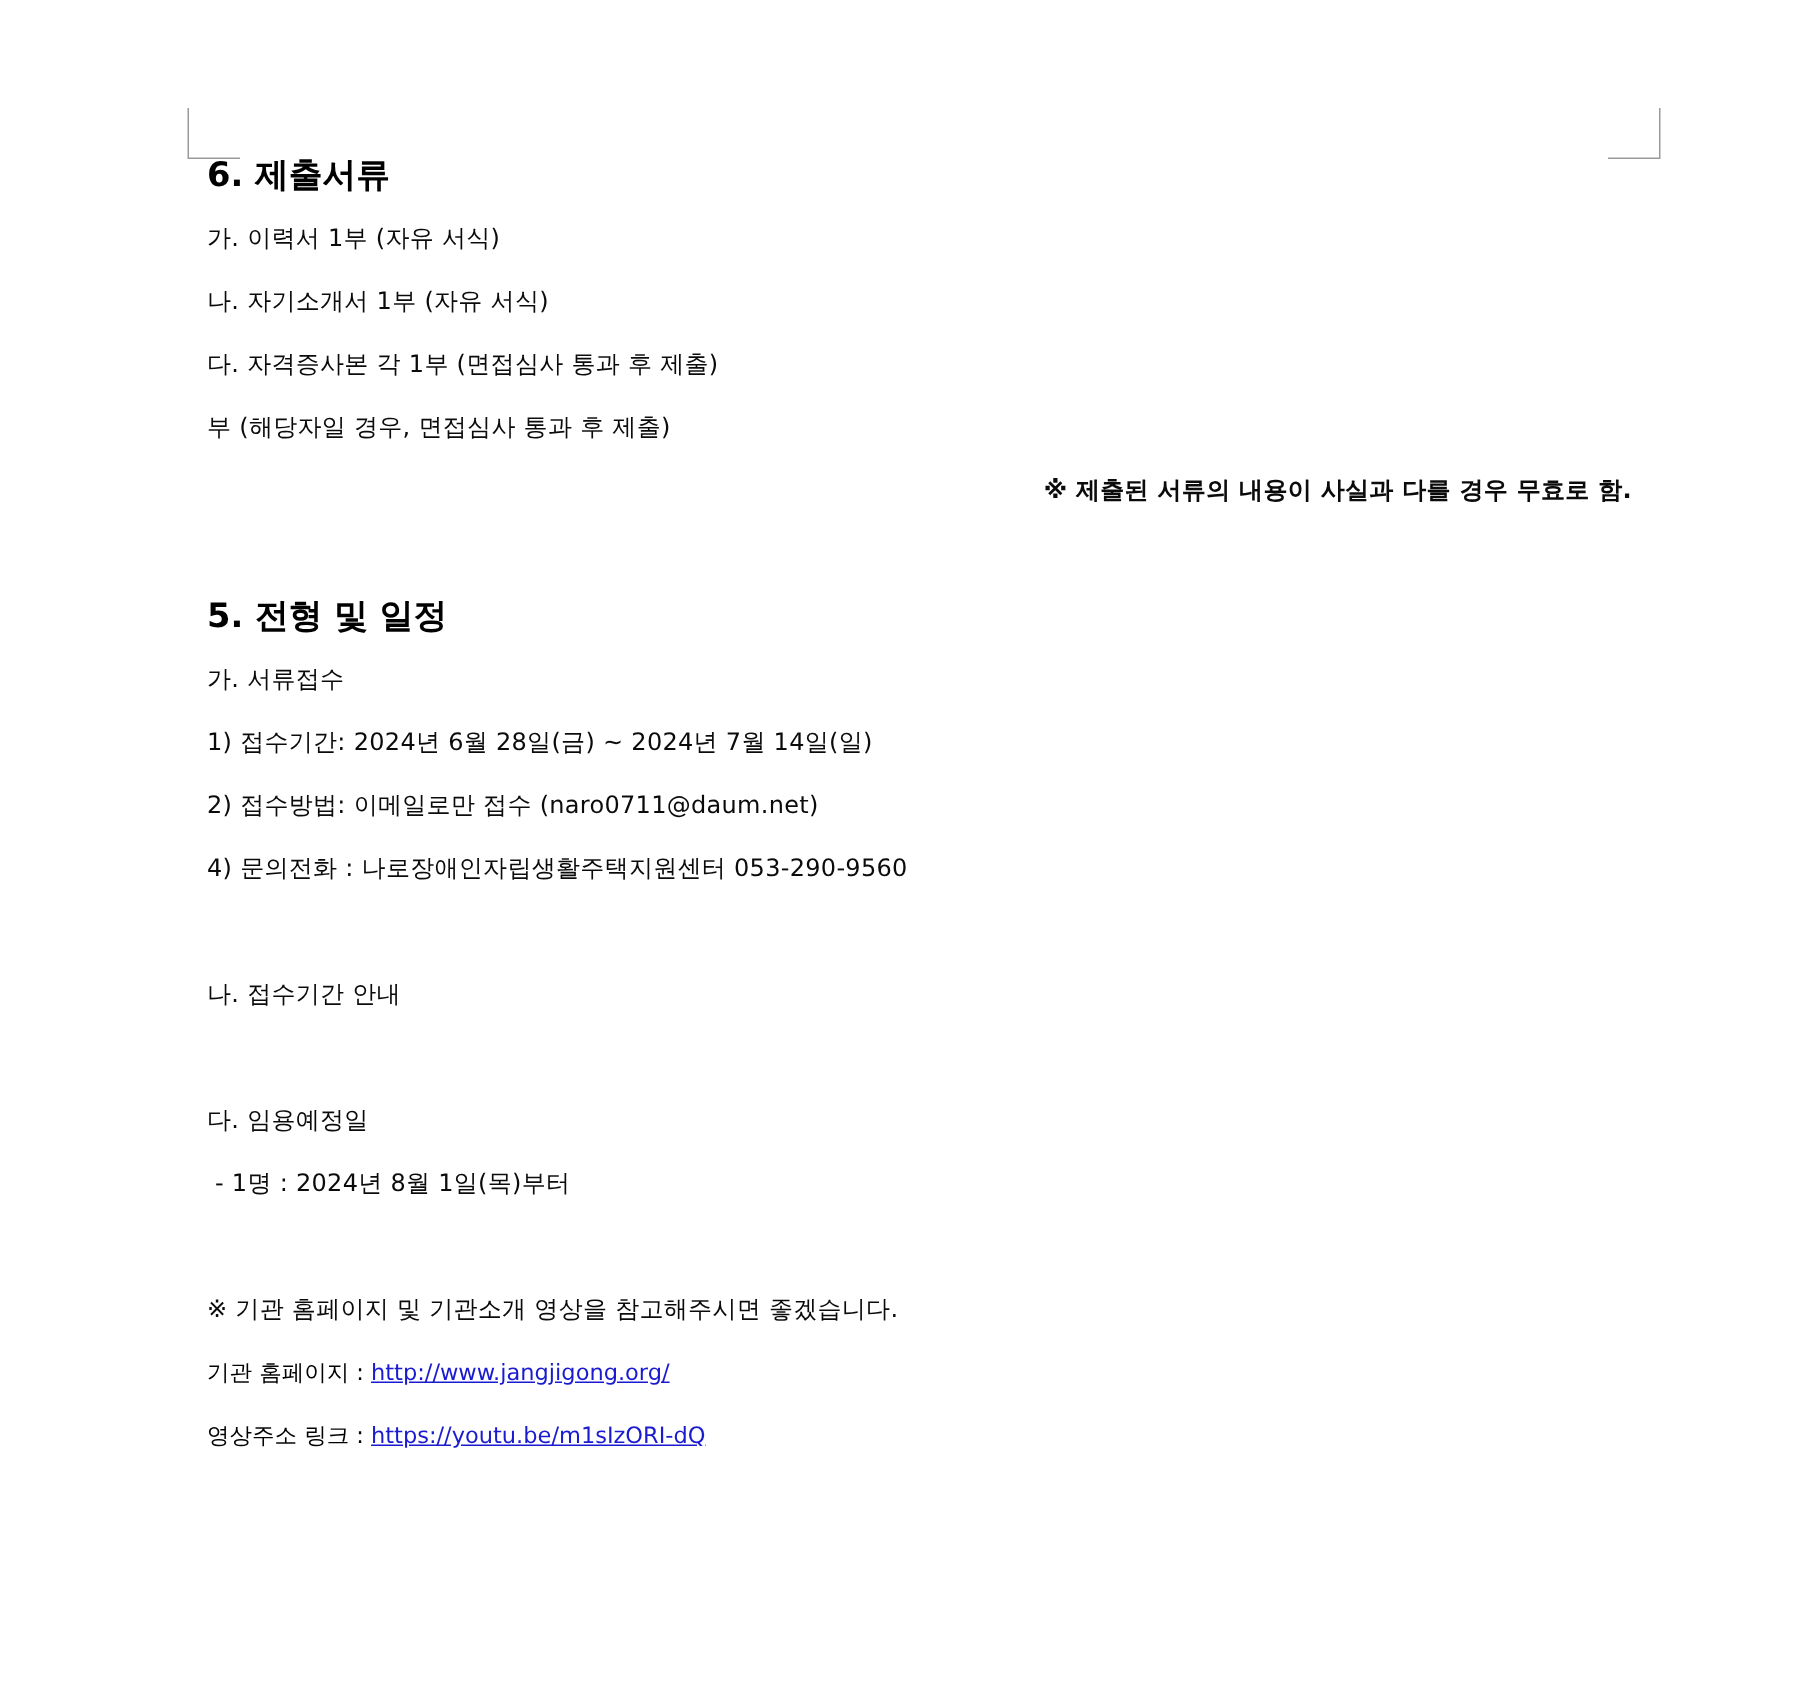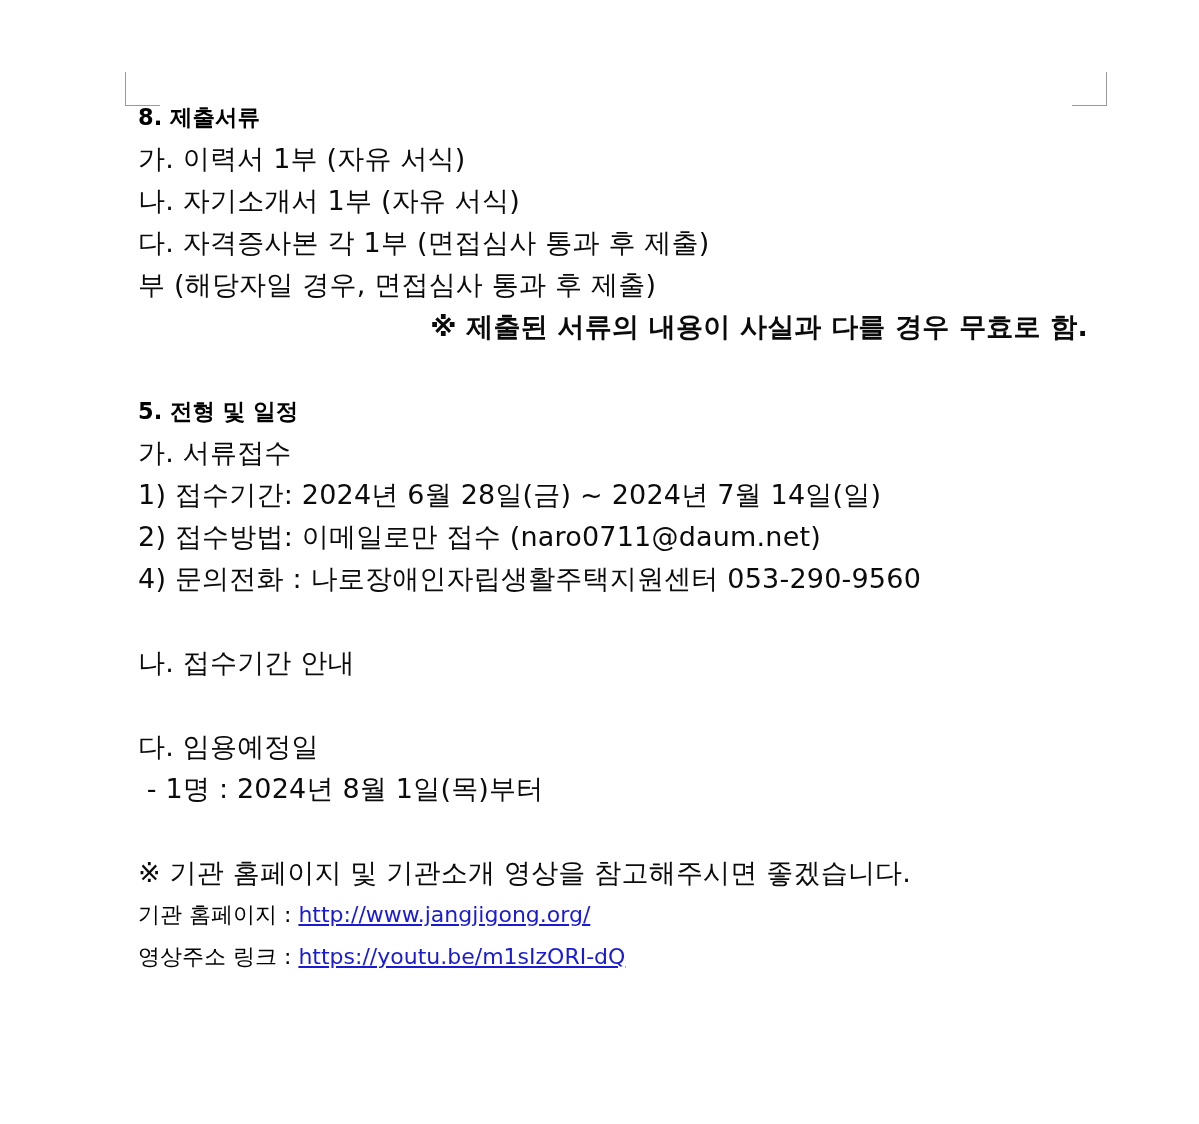--- a/index.html
+++ b/index.html
@@ -61,21 +61,21 @@
     height: 1px;
     background: #9a9a9a;
   }
   .content {
     position: absolute;
     left: 138px;
     top: 96px;
     width: 950px;
   }
   .line {
-    font-size: 27px;
+    font-size: 16px;
     line-height: 42px;
     letter-spacing: 0.2px;
     white-space: pre-wrap;
     color: #0b0b0b;
   }
   .bold {
     font-weight: bold;
     text-align: right;
   }
   .heading {
@@ -84,35 +84,35 @@
     line-height: 42px;
   }
   .gap {
     height: 42px;
   }
   .link {
     color: #1a1ad0;
     text-decoration: underline;
   }
   .link-line {
-    font-size: 22px;
+    font-size: 15px;
     line-height: 42px;
   }
 </style>
 </head>
 <body>
 
 <div class="page">
 
   <div class="crop-mark crop-tl"></div>
   <div class="crop-mark crop-tr"></div>
 
   <div class="content">
 
-    <div class="heading">8. 제출서류</div>
+    <div class="heading">6. 제출서류</div>
     <div class="line">가. 이력서 1부 (자유 서식)</div>
     <div class="line">나. 자기소개서 1부 (자유 서식)</div>
     <div class="line">다. 자격증사본 각 1부 (면접심사 통과 후 제출)</div>
     <div class="line">부 (해당자일 경우, 면접심사 통과 후 제출)</div>
     <div class="line bold">※ 제출된 서류의 내용이 사실과 다를 경우 무효로 함.</div>
 
     <div class="gap"></div>
 
     <div class="heading">5. 전형 및 일정</div>
     <div class="line">가. 서류접수</div>

